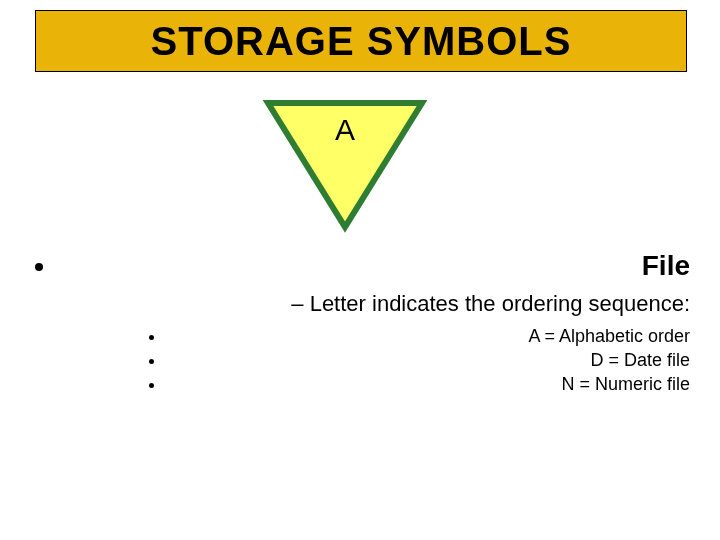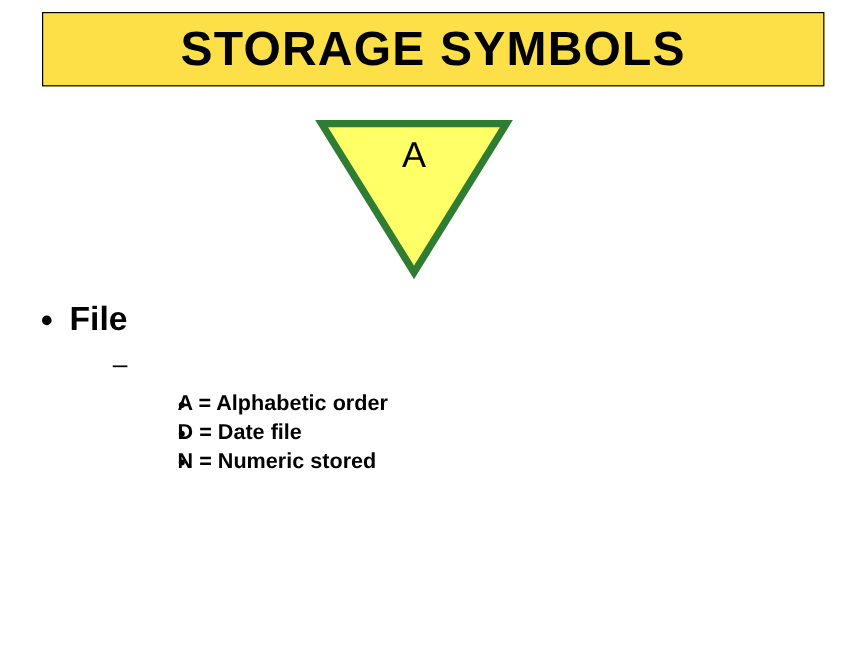--- a/index.html
+++ b/index.html
@@ -16,21 +16,21 @@
     height: 540px;
     position: relative;
     box-sizing: border-box;
   }
   .title-box {
     position: absolute;
     left: 35px;
     top: 10px;
     width: 650px;
     height: 60px;
-    background: #fde047;
+    background: #eab308;
     border: 1px solid #000;
     display: flex;
     align-items: center;
     justify-content: center;
   }
   .title-text {
     font-size: 40px;
     font-weight: bold;
     letter-spacing: 1px;
   }
@@ -58,20 +58,21 @@
   .content {
     position: absolute;
     left: 30px;
     top: 250px;
     width: 660px;
   }
   ul.level1 {
     margin: 0;
     padding-left: 28px;
     list-style: disc;
+    text-align: right;
   }
   ul.level1 > li {
     font-size: 28px;
     font-weight: bold;
     margin-bottom: 6px;
   }
   ul.level2 {
     margin: 8px 0 0 0;
     padding-left: 36px;
     list-style: none;
@@ -84,21 +85,21 @@
     text-indent: -18px;
     padding-left: 18px;
   }
   ul.level2 > li::before {
     content: "– ";
   }
   ul.level3 {
     margin: 6px 0 0 0;
     padding-left: 54px;
     list-style: disc;
-    font-weight: bold;
+    font-weight: normal;
   }
   ul.level3 > li {
     font-size: 18px;
     line-height: 1.35;
   }
 </style>
 </head>
 <body>
 
 <div class="slide">
@@ -113,24 +114,25 @@
     </svg>
     <div class="triangle-letter">A</div>
   </div>
 
   <div class="content">
     <ul class="level1">
       <li>
         <span>File</span>
         <ul class="level2">
           <li>
+            <span>Letter indicates the ordering sequence:</span>
             <ul class="level3">
               <li>A = Alphabetic order</li>
               <li>D = Date file</li>
-              <li>N = Numeric stored</li>
+              <li>N = Numeric file</li>
             </ul>
           </li>
         </ul>
       </li>
     </ul>
   </div>
 
 </div>
 
 </body></html>

